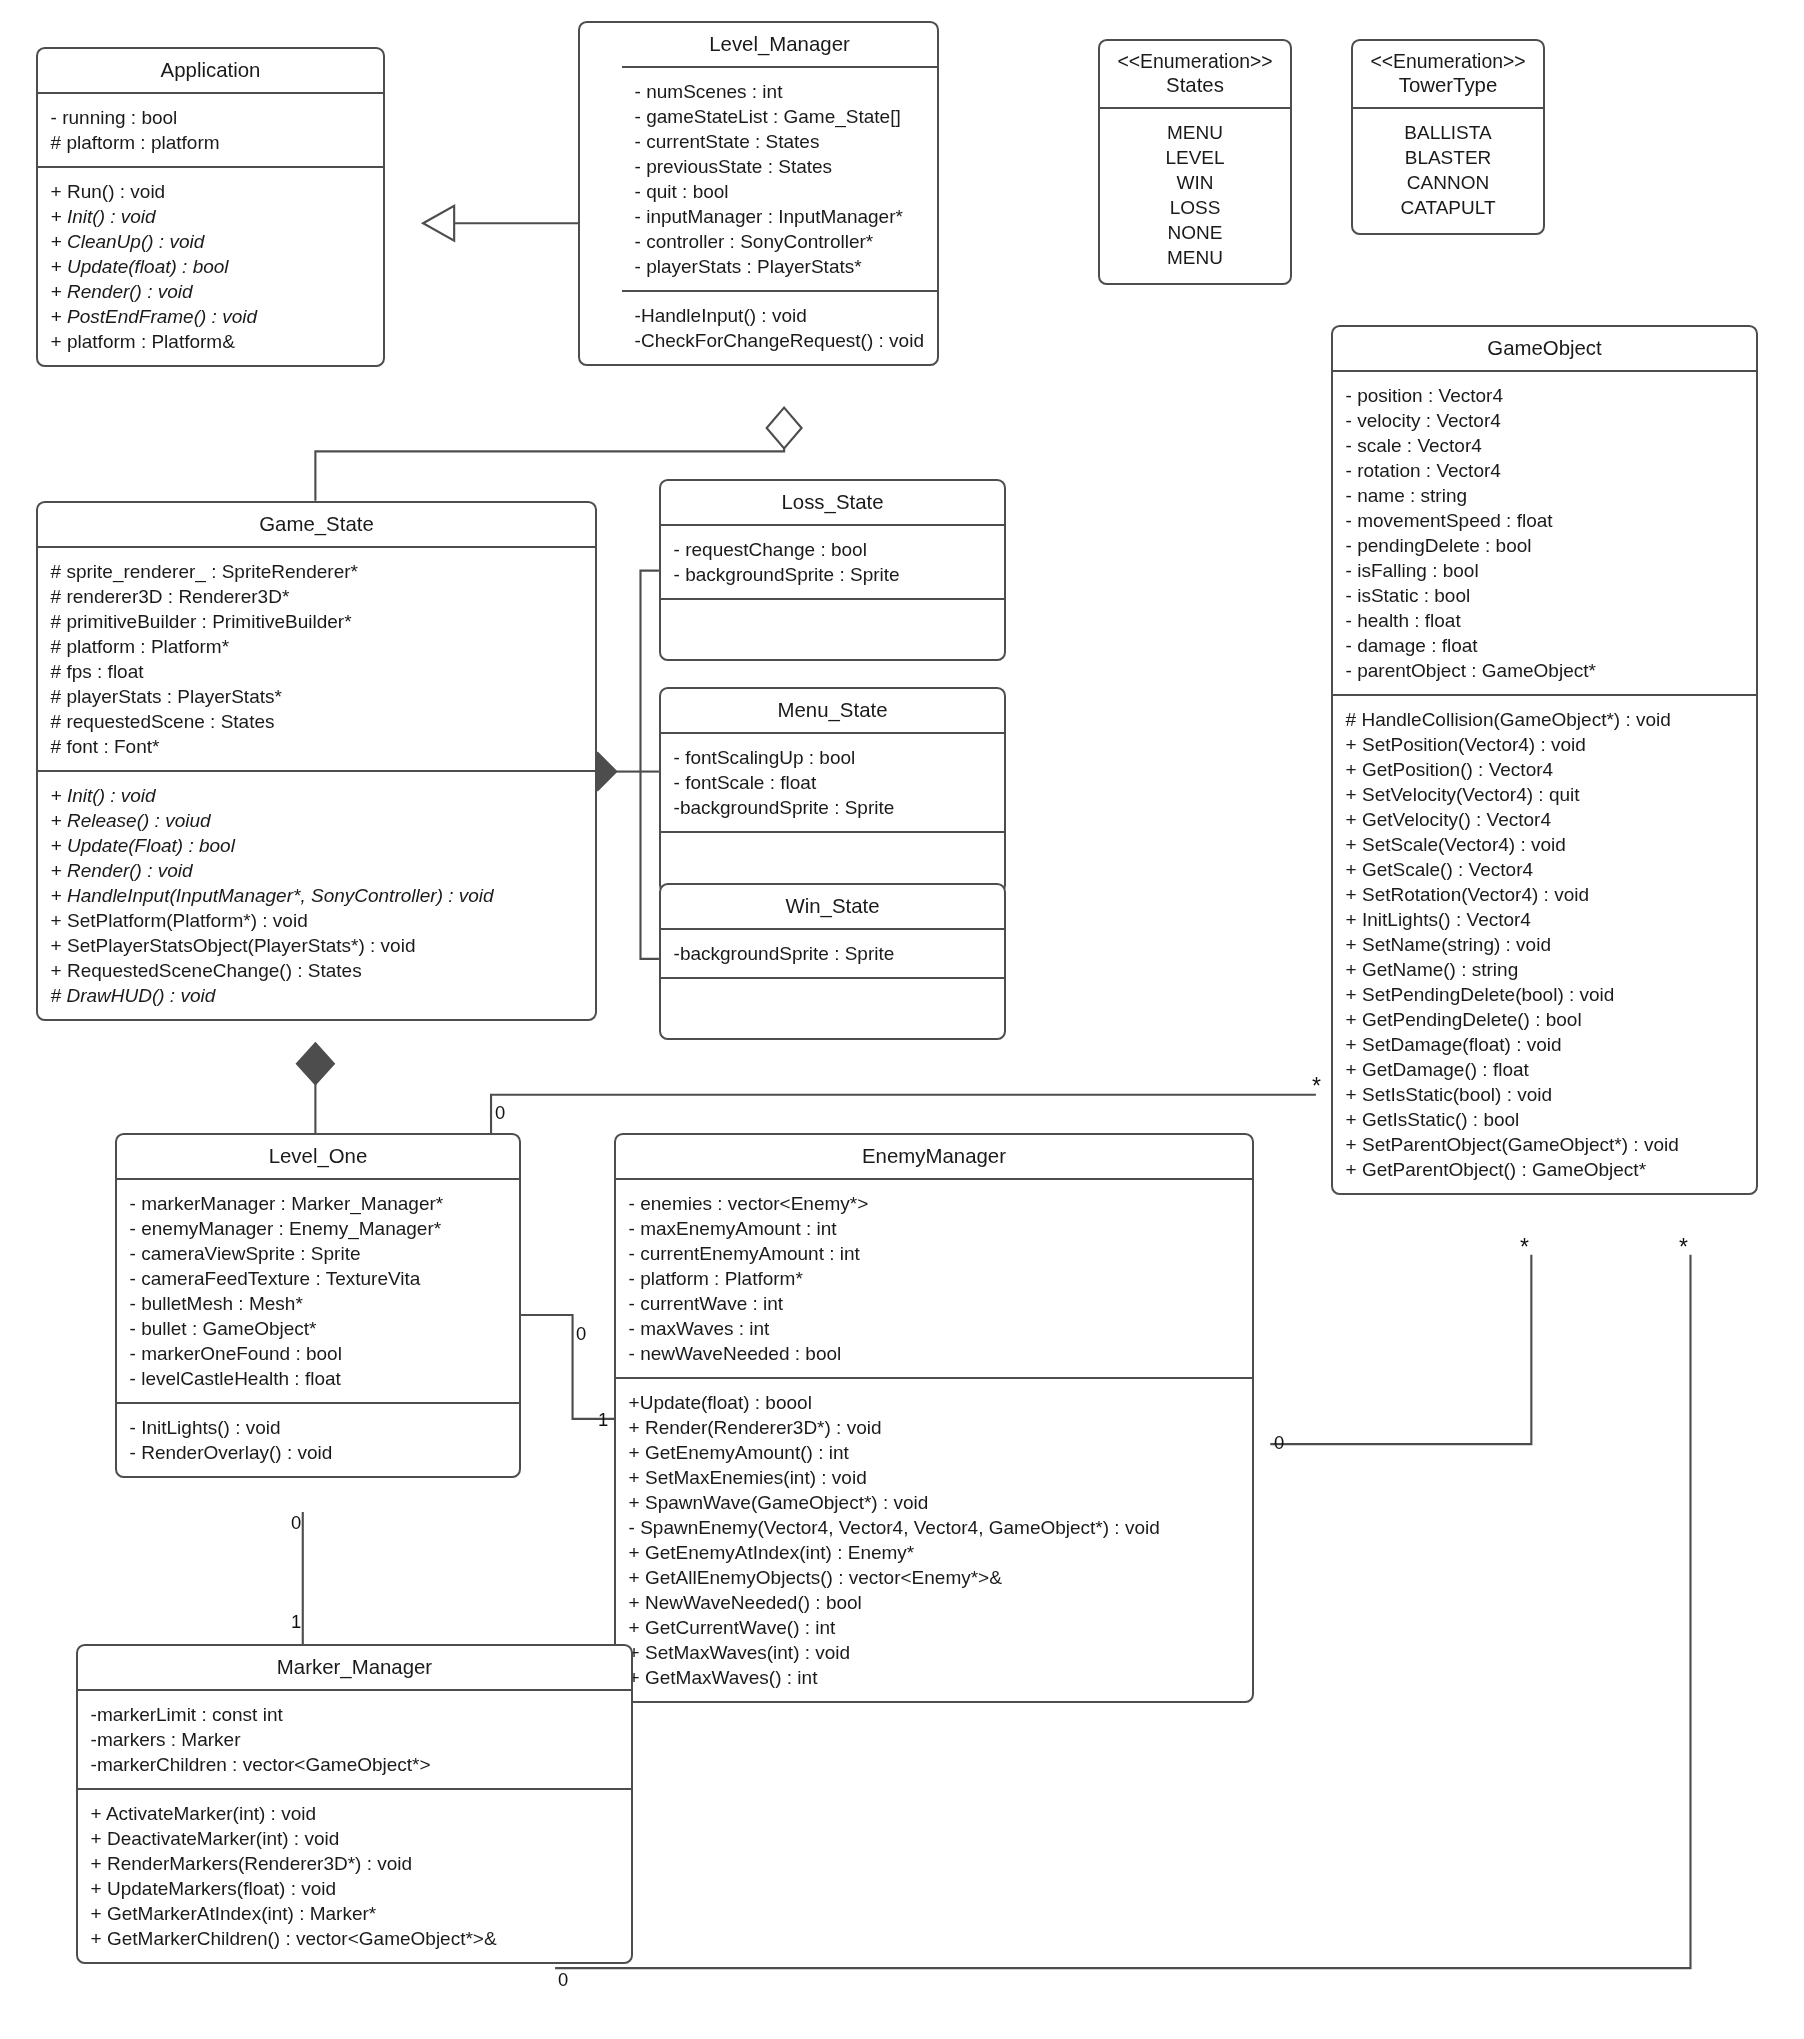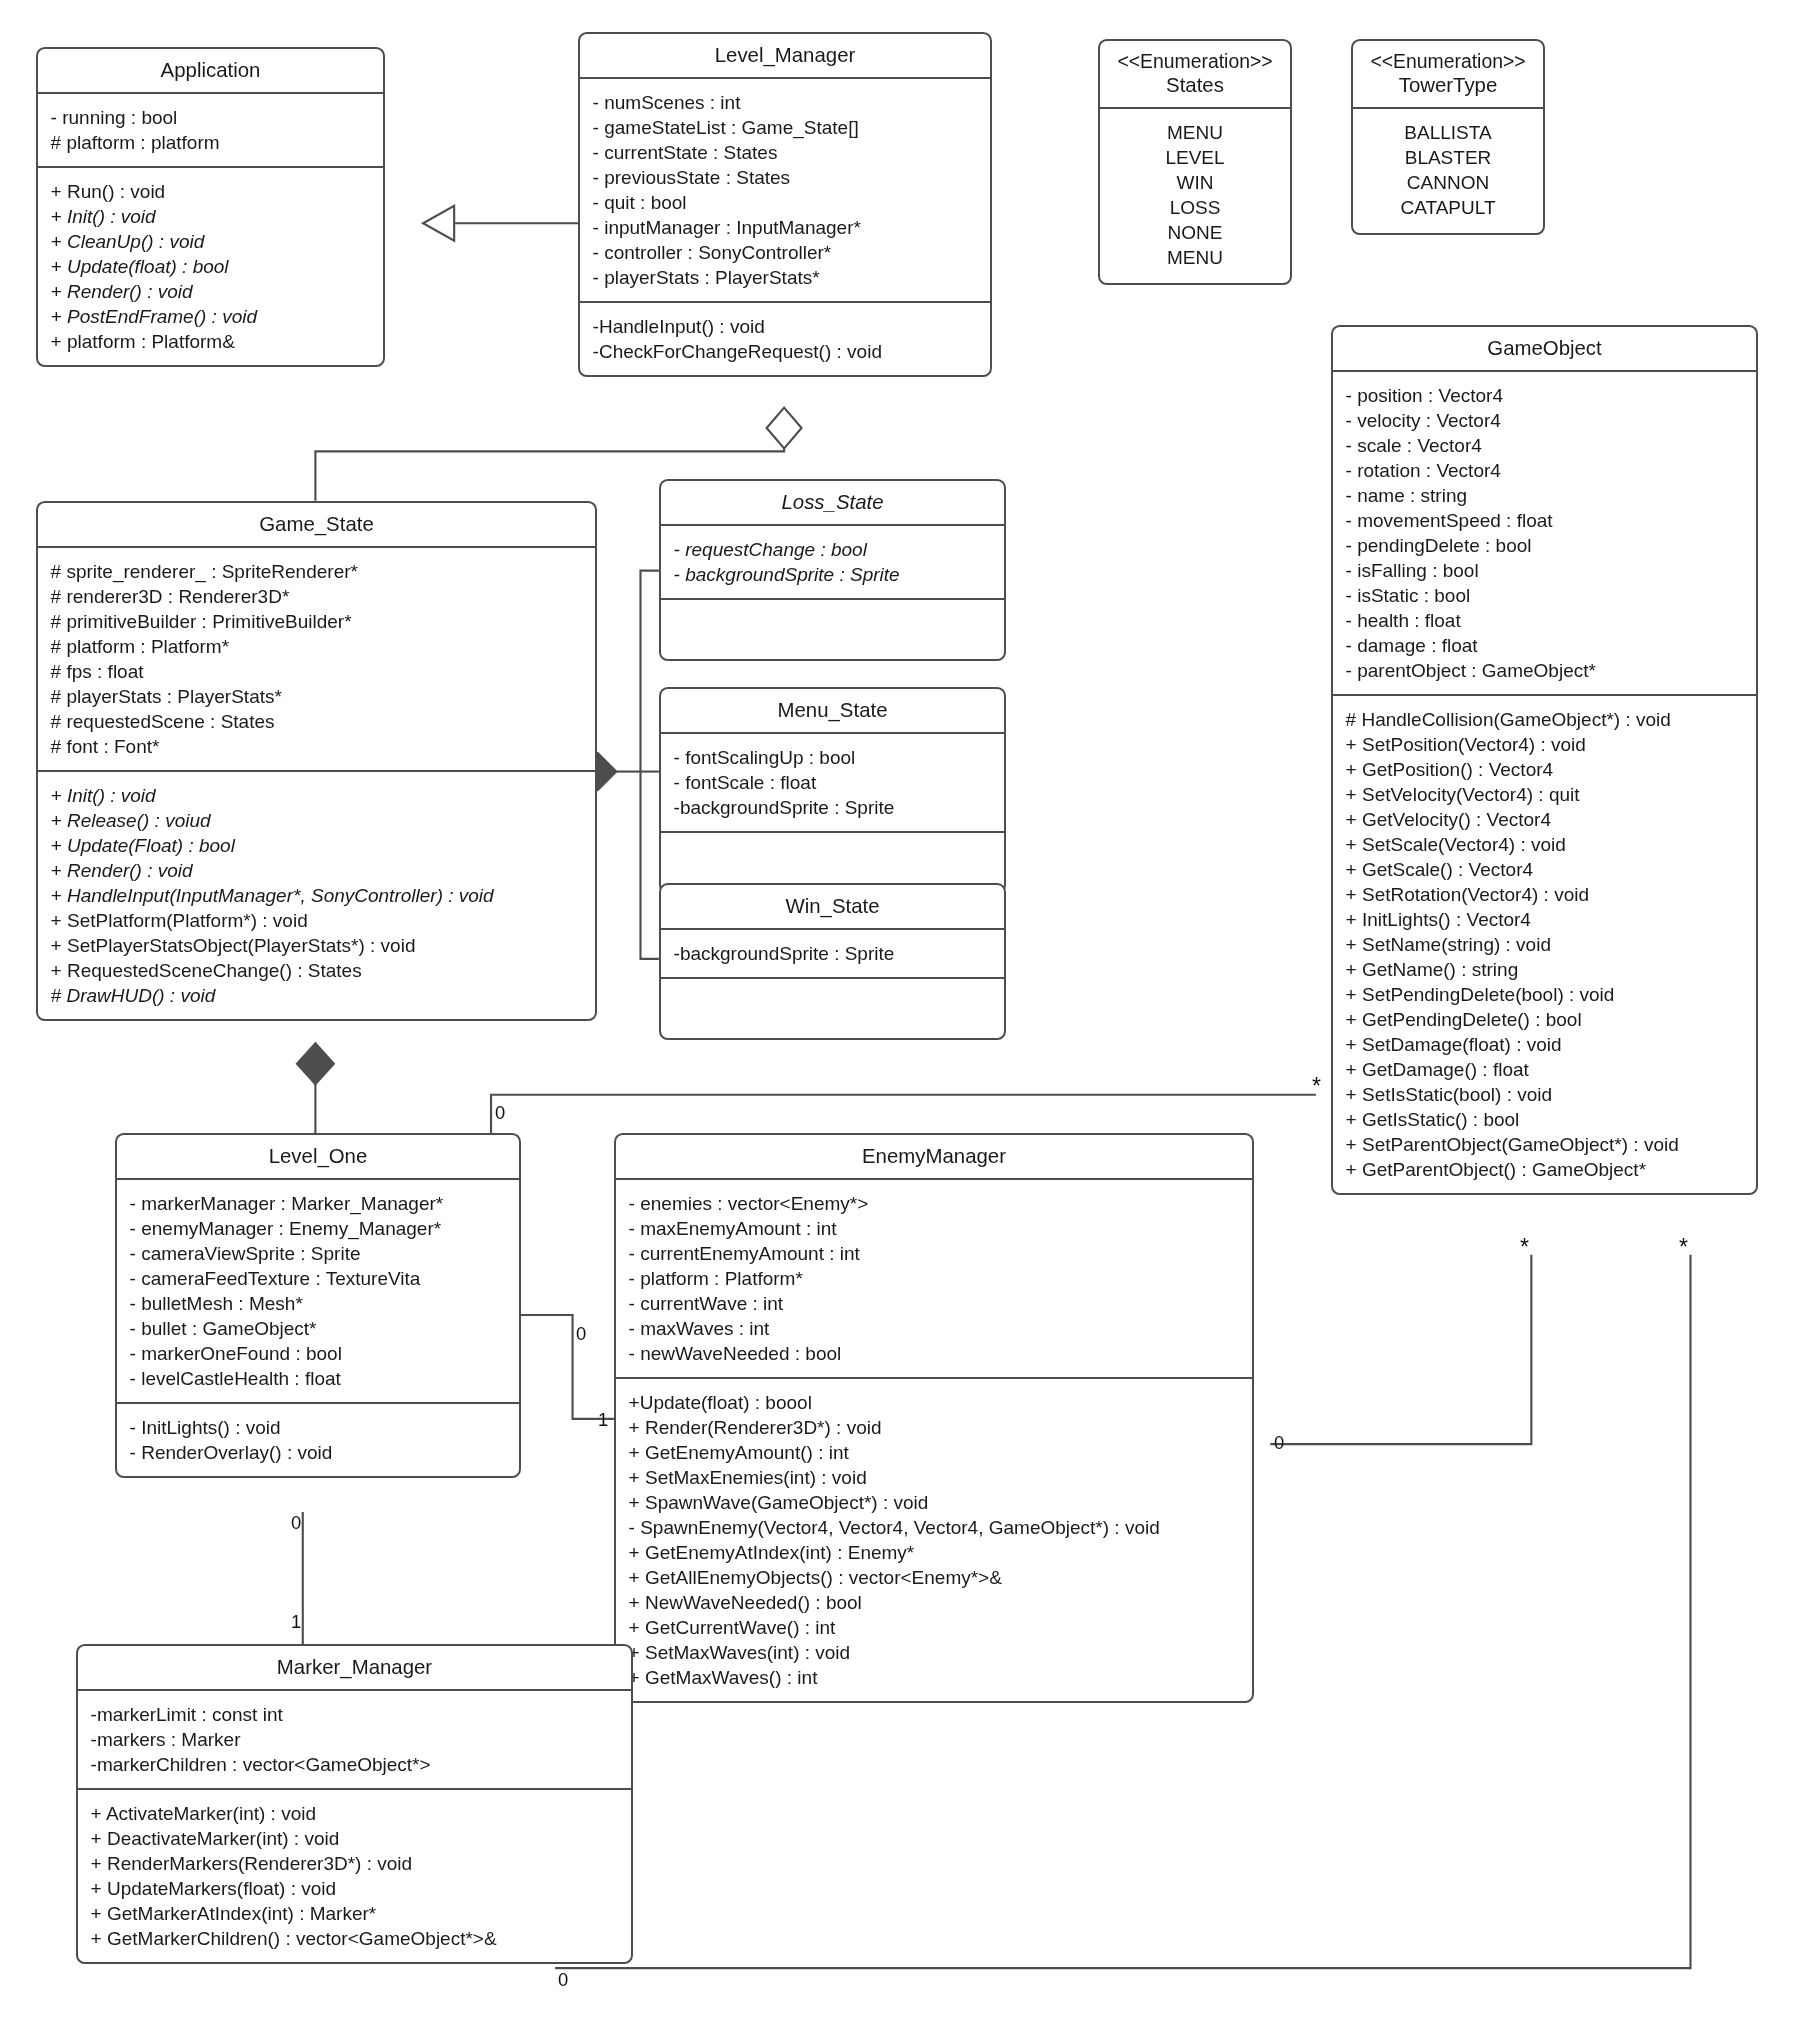--- a/index.html
+++ b/index.html
@@ -130,21 +130,21 @@
       <div class="row">+ Run() : void</div>
       <div class="row it">+ Init() : void</div>
       <div class="row it">+ CleanUp() : void</div>
       <div class="row it">+ Update(float) : bool</div>
       <div class="row it">+ Render() : void</div>
       <div class="row it">+ PostEndFrame() : void</div>
       <div class="row">+ platform : Platform&amp;</div>
     </div>
   </div>
 
-  <div class="uml" style="left:578px; top:32px; width:414px;">
+  <div class="uml" style="left:578px; top:21px; width:361px;padding-left:42px;">
     <div class="cname">Level_Manager</div>
     <div class="sect">
       <div class="row">- numScenes : int</div>
       <div class="row">- gameStateList : Game_State[]</div>
       <div class="row">- currentState : States</div>
       <div class="row">- previousState : States</div>
       <div class="row">- quit : bool</div>
       <div class="row">- inputManager : InputManager*</div>
       <div class="row">- controller : SonyController*</div>
       <div class="row">- playerStats : PlayerStats*</div>
@@ -240,21 +240,21 @@
       <div class="row it">+ Update(Float) : bool</div>
       <div class="row it">+ Render() : void</div>
       <div class="row it">+ HandleInput(InputManager*, SonyController) : void</div>
       <div class="row">+ SetPlatform(Platform*) : void</div>
       <div class="row">+ SetPlayerStatsObject(PlayerStats*) : void</div>
       <div class="row">+ RequestedSceneChange() : States</div>
       <div class="row it"># DrawHUD() : void</div>
     </div>
   </div>
 
-  <div class="uml" style="left:659px; top:479px; width:347px;font-style:italic;">
+  <div class="uml" style="left:659px; top:479px; width:347px;">
     <div class="cname">Loss_State</div>
     <div class="sect">
       <div class="row">- requestChange : bool</div>
       <div class="row">- backgroundSprite : Sprite</div>
     </div>
     <div class="sect empty"></div>
   </div>
 
   <div class="uml" style="left:659px; top:687px; width:347px;">
     <div class="cname">Menu_State</div>

